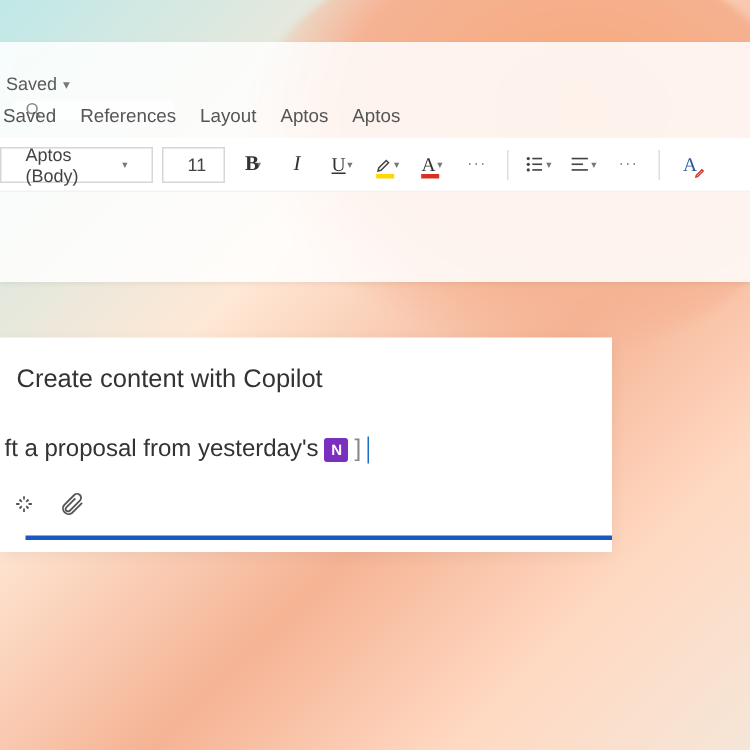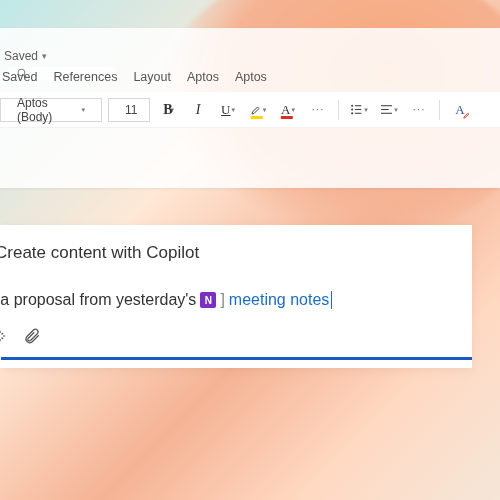--- a/index.html
+++ b/index.html
@@ -88,24 +88,24 @@
     width: 12px; height: 2.5px;
   }
   .yellow-bar { background: #ffd700; }
   .red-bar { background: #d93025; }
   .more { letter-spacing: 1px; font-size: 10px; color: #666; }
   .sep { width: 1px; height: 20px; background: #ddd; margin: 0 2px; }
 
   .copilot-panel {
     position: absolute;
     left: 0; top: 225px;
-    width: 472px;
+    width: 408px;
     background: #ffffff;
     box-shadow: 0 2px 10px rgba(0,0,0,0.06);
-    padding: 18px 0 8px 1px;
+    padding: 18px 0 8px 17px;
   }
   .cop-heading {
     font-size: 17px; color: #333;
     padding: 0 14px 14px 0;
     margin-left: -6px;
   }
   .partial-text {
     font-size: 16px; color: #333;
     padding: 14px 14px 2px 0;
     display: flex; align-items: center; gap: 2px;
@@ -230,21 +230,20 @@
 </div>
 
 <div class="copilot-panel">
   <div class="cop-heading">Create content with Copilot</div>
   <div class="partial-text">
     <span>ft a proposal from yesterday's</span>
     <span class="onenote-chip">
       <span class="onenote-icon">N</span>
       <span class="bracket">]</span>
     </span>
-    <span class="link-text">meeting notes</span>
       <span class="caret"></span>
   </div>
   <div class="action-row">
     <div class="action-ico">
       <svg viewBox="0 0 24 24">
           <path d="M5 12h3M12 5v3M12 16v3M16 12h3M8 8l2 2M14 14l2 2M8 16l2-2M14 10l2-2"></path>
         </svg>
     </div>
     <div class="action-ico">
       <svg viewBox="0 0 24 24">

